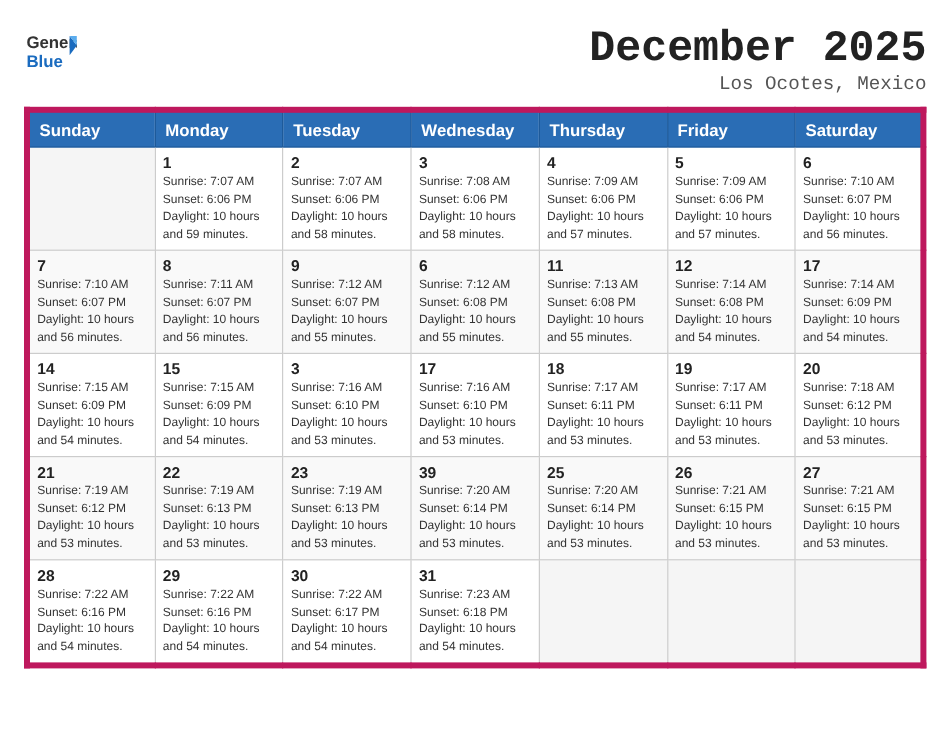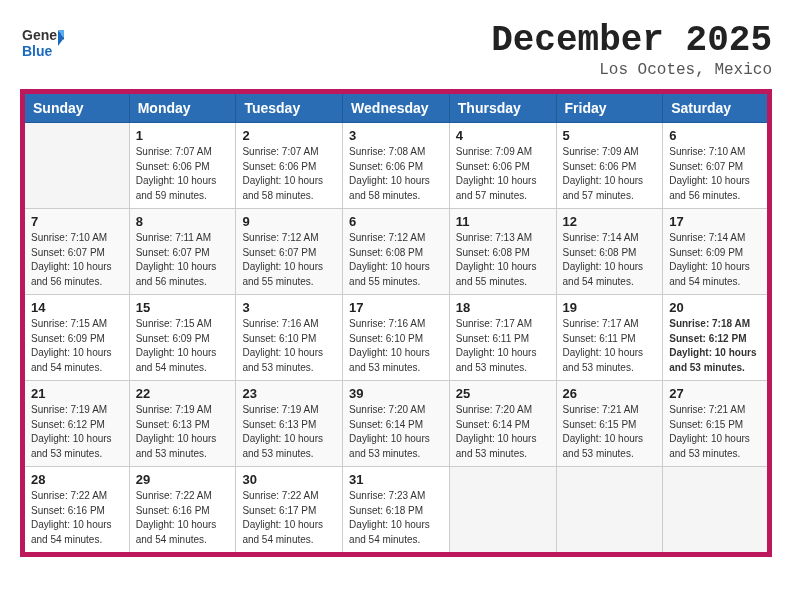--- a/index.html
+++ b/index.html
@@ -233,21 +233,21 @@
         </td>
         <td>
           <span class="day-number">19</span>
           <div class="day-info" style="white-space: pre-line;">Sunrise: 7:17 AM
 Sunset: 6:11 PM
 Daylight: 10 hours
 and 53 minutes.</div>
         </td>
         <td>
           <span class="day-number">20</span>
-          <div class="day-info" style="white-space: pre-line; font-weight: bold;">Sunrise: 7:18 AM
+          <div class="day-info" style="white-space: pre-line;">Sunrise: 7:18 AM
 Sunset: 6:12 PM
 Daylight: 10 hours
 and 53 minutes.</div>
         </td>
       </tr>
       <tr>
         <td>
           <span class="day-number">21</span>
           <div class="day-info" style="white-space: pre-line;">Sunrise: 7:19 AM
 Sunset: 6:12 PM

